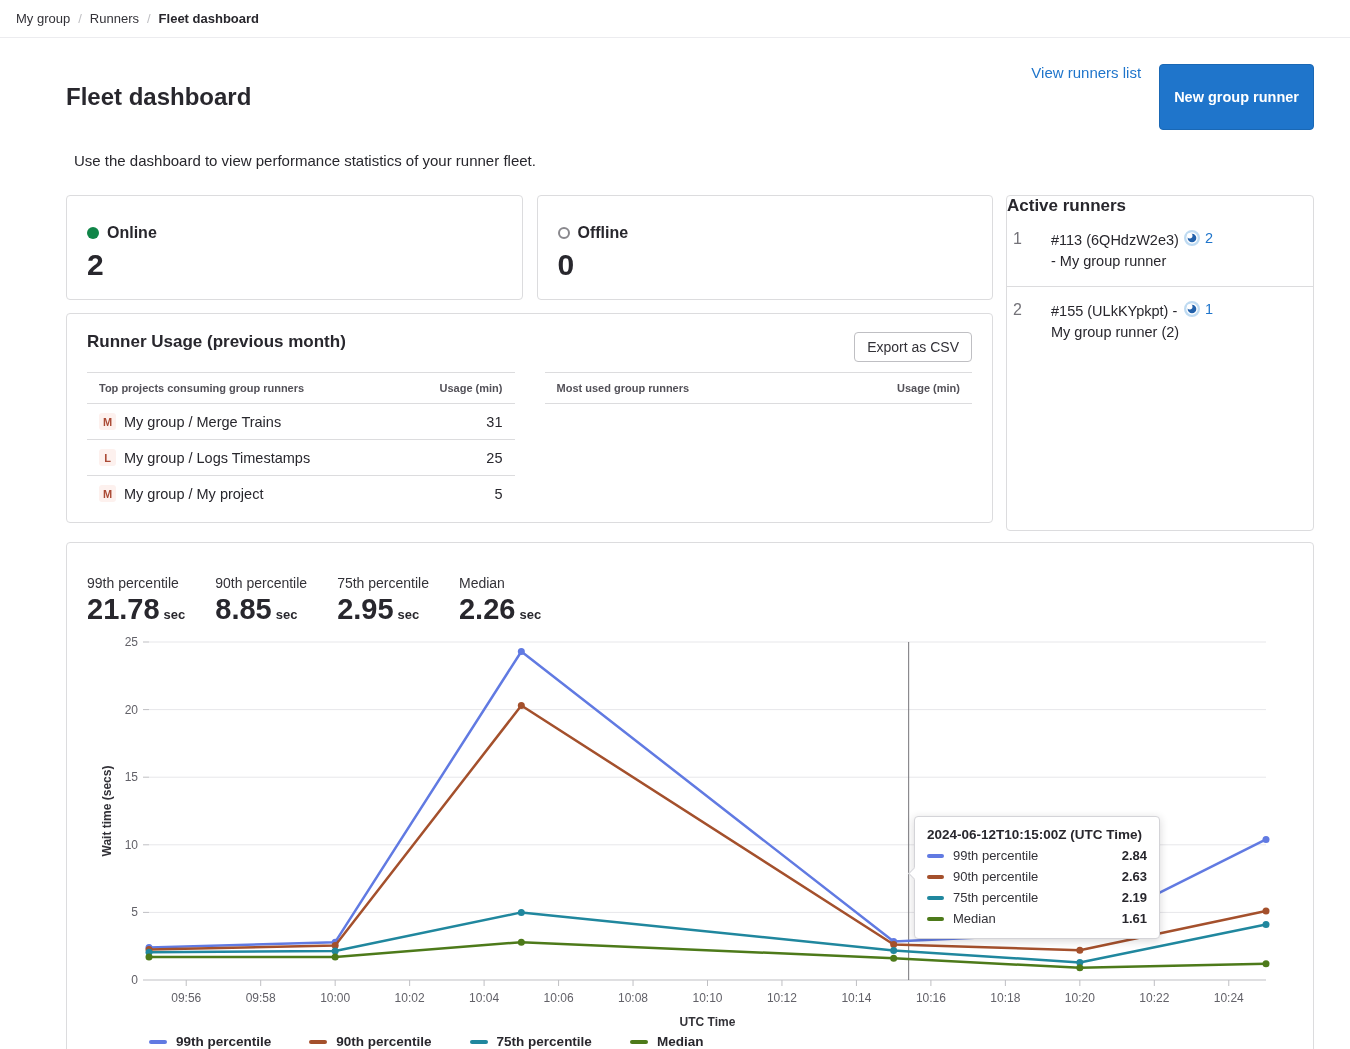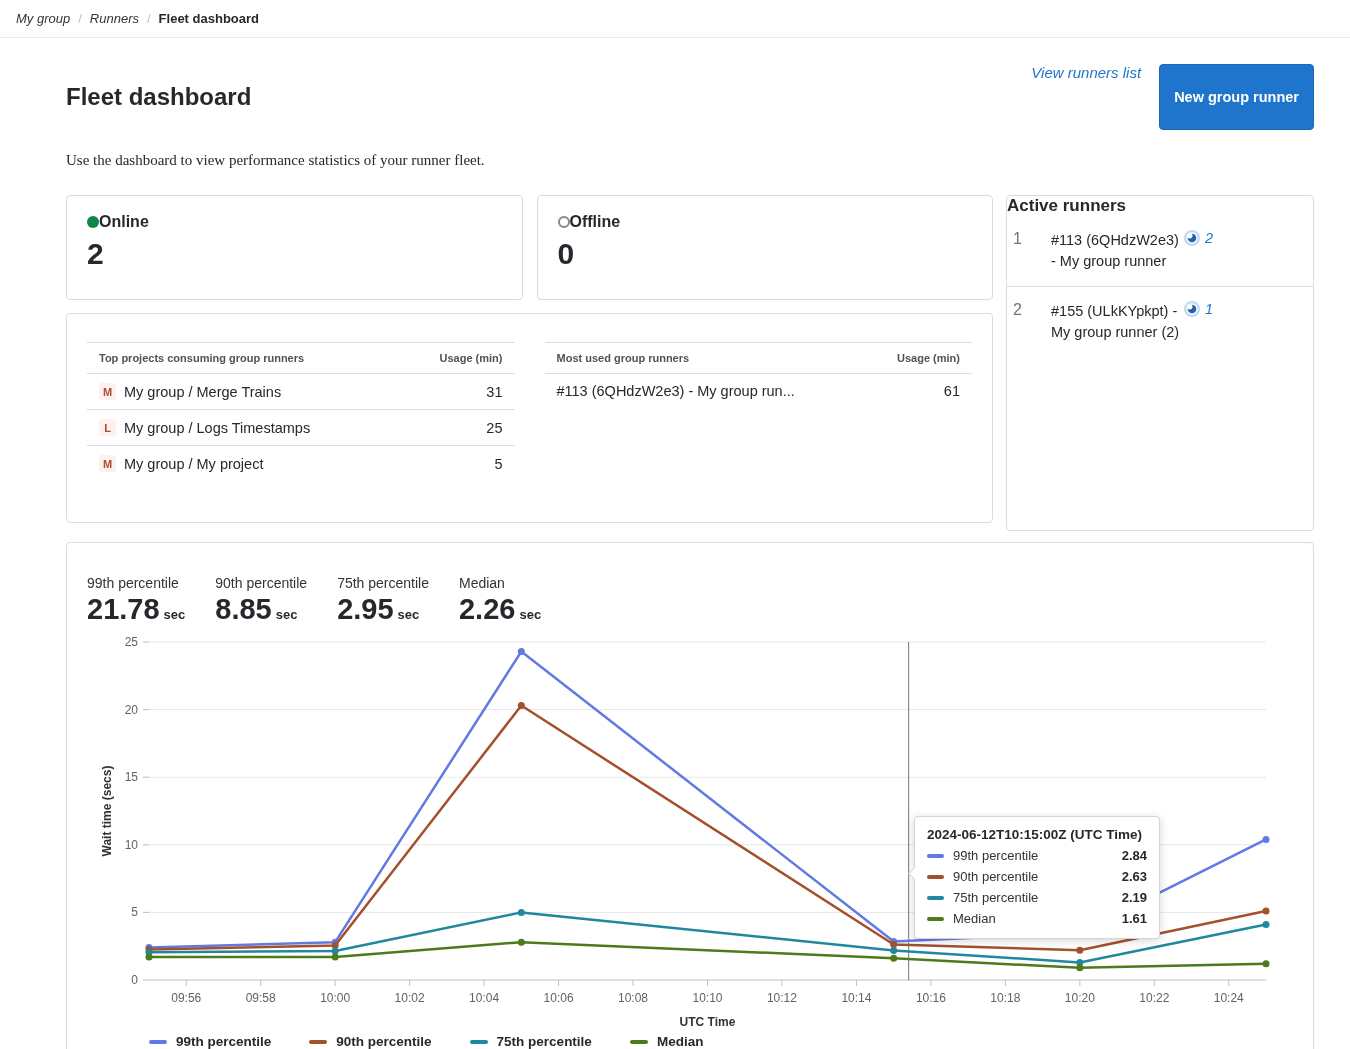--- a/index.html
+++ b/index.html
@@ -1,45 +1,45 @@
 <!DOCTYPE html>
 <html><head>
 <meta charset="utf-8">
 <style>
   * { box-sizing: border-box; }
   body {
     margin: 0; background: #fff; color: #28272d;
     font-family: "Liberation Sans", sans-serif;
     width: 1350px; height: 1049px; overflow: hidden;
   }
-  a { text-decoration: none; cursor: pointer; font-style: italic; }
+  a { text-decoration: none; cursor: pointer; }
 
   
   .breadcrumb { display:flex; align-items:center; gap:8px; padding:11px 16px; font-size:13px; border-bottom:1px solid #ececef; }
   .breadcrumb a { color:#333238; }
   .breadcrumb .sep { color:#bfbfc3; }
   .breadcrumb .current { font-weight:700; color:#28272d; }
 
   .content { padding: 0 36px 0 66px; }
 
   .page-header { display:flex; justify-content:space-between; align-items:center; margin-top:26px; }
   .page-title { font-size:24px; font-weight:700; margin:0; }
   .header-actions { display:flex; align-items:flex-start; gap:18px; }
   .link-blue { color:#1f75cb; font-size:15px; }
   .btn-primary { background:#1f75cb; color:#fff; border:1px solid #1a68b5; border-radius:4px; padding:24px 14px; font-size:14.5px; font-weight:600; font-family:inherit; cursor:pointer; }
 
-  .description { margin:22px 0 0 0; font-size:15px; color:#28272d;font-family:Liberation Serif, serif; }
+  .description { margin:22px 0 0 8px; font-size:15px; color:#28272d; }
 
   .top-grid { display:flex; gap:13px; margin-top:26px; }
   .left-col { width:927px; }
   .card { border:1px solid #dcdcde; border-radius:4px; background:#fff; }
 
   .status-row { display:flex; gap:14px; }
   .status-card { flex:1; height:105px; padding:17px 20px; }
-  .status-label { display:flex; align-items:center; font-size:16px; font-weight:700; }
+  .status-label { display:flex; align-items:center; gap:8px; font-size:16px; font-weight:700;margin-top:11px; }
   .dot-online { width:12px; height:12px; border-radius:50%; background:#108548; }
   .dot-offline { width:12px; height:12px; border-radius:50%; border:2px solid #89888d; background:transparent; }
   .status-value { font-size:30px; font-weight:700; margin-top:8px; line-height:1; }
 
   .usage-card { margin-top:13px; height:210px; padding:18px 20px; }
   .usage-head { display:flex; justify-content:space-between; align-items:flex-start; }
   .card-title { font-size:17px; font-weight:700; }
   .btn-secondary { border:1px solid #bfbfc3; background:#fff; border-radius:4px; padding:6px 12px; font-size:14px; color:#333238; font-family:inherit; cursor:pointer; }
 
   .usage-tables { display:flex; gap:30px; margin-top:10px; }
@@ -121,20 +121,24 @@
         <div class="card status-card">
           <div class="status-label">
             <span class="dot-offline"></span>
             <span>Offline</span>
           </div>
           <div class="status-value">0</div>
         </div>
       </div>
 
       <div class="card usage-card">
+        <div class="usage-head">
+          <div class="card-title">Runner Usage (previous month)</div>
+          <button class="btn-secondary">Export as CSV</button>
+        </div>
         <div class="usage-tables">
           <div class="utable">
             <div class="utable-header">
               <span class="uth">Top projects consuming group runners</span>
               <span class="uth">Usage (min)</span>
             </div>
             <div class="utable-row">
               <span class="ucell-name">
                 <span class="avatar">M</span>
                 <span>My group / Merge Trains</span>
@@ -154,24 +158,20 @@
                 <span>My group / My project</span>
               </span>
               <span>5</span>
             </div>
           </div>
 
           <div class="utable">
             <div class="utable-header">
               <span class="uth">Most used group runners</span>
               <span class="uth">Usage (min)</span>
-            </div>
-            <div class="utable-row">
-              <span>#113 (6QHdzW2e3) - My group run...</span>
-              <span>61</span>
             </div>
           </div>
         </div>
       </div>
     </div>
 
     <div class="card ar-card">
       <div class="card-title">Active runners</div>
       <div class="ar-row">
         <span class="ar-idx">1</span>

